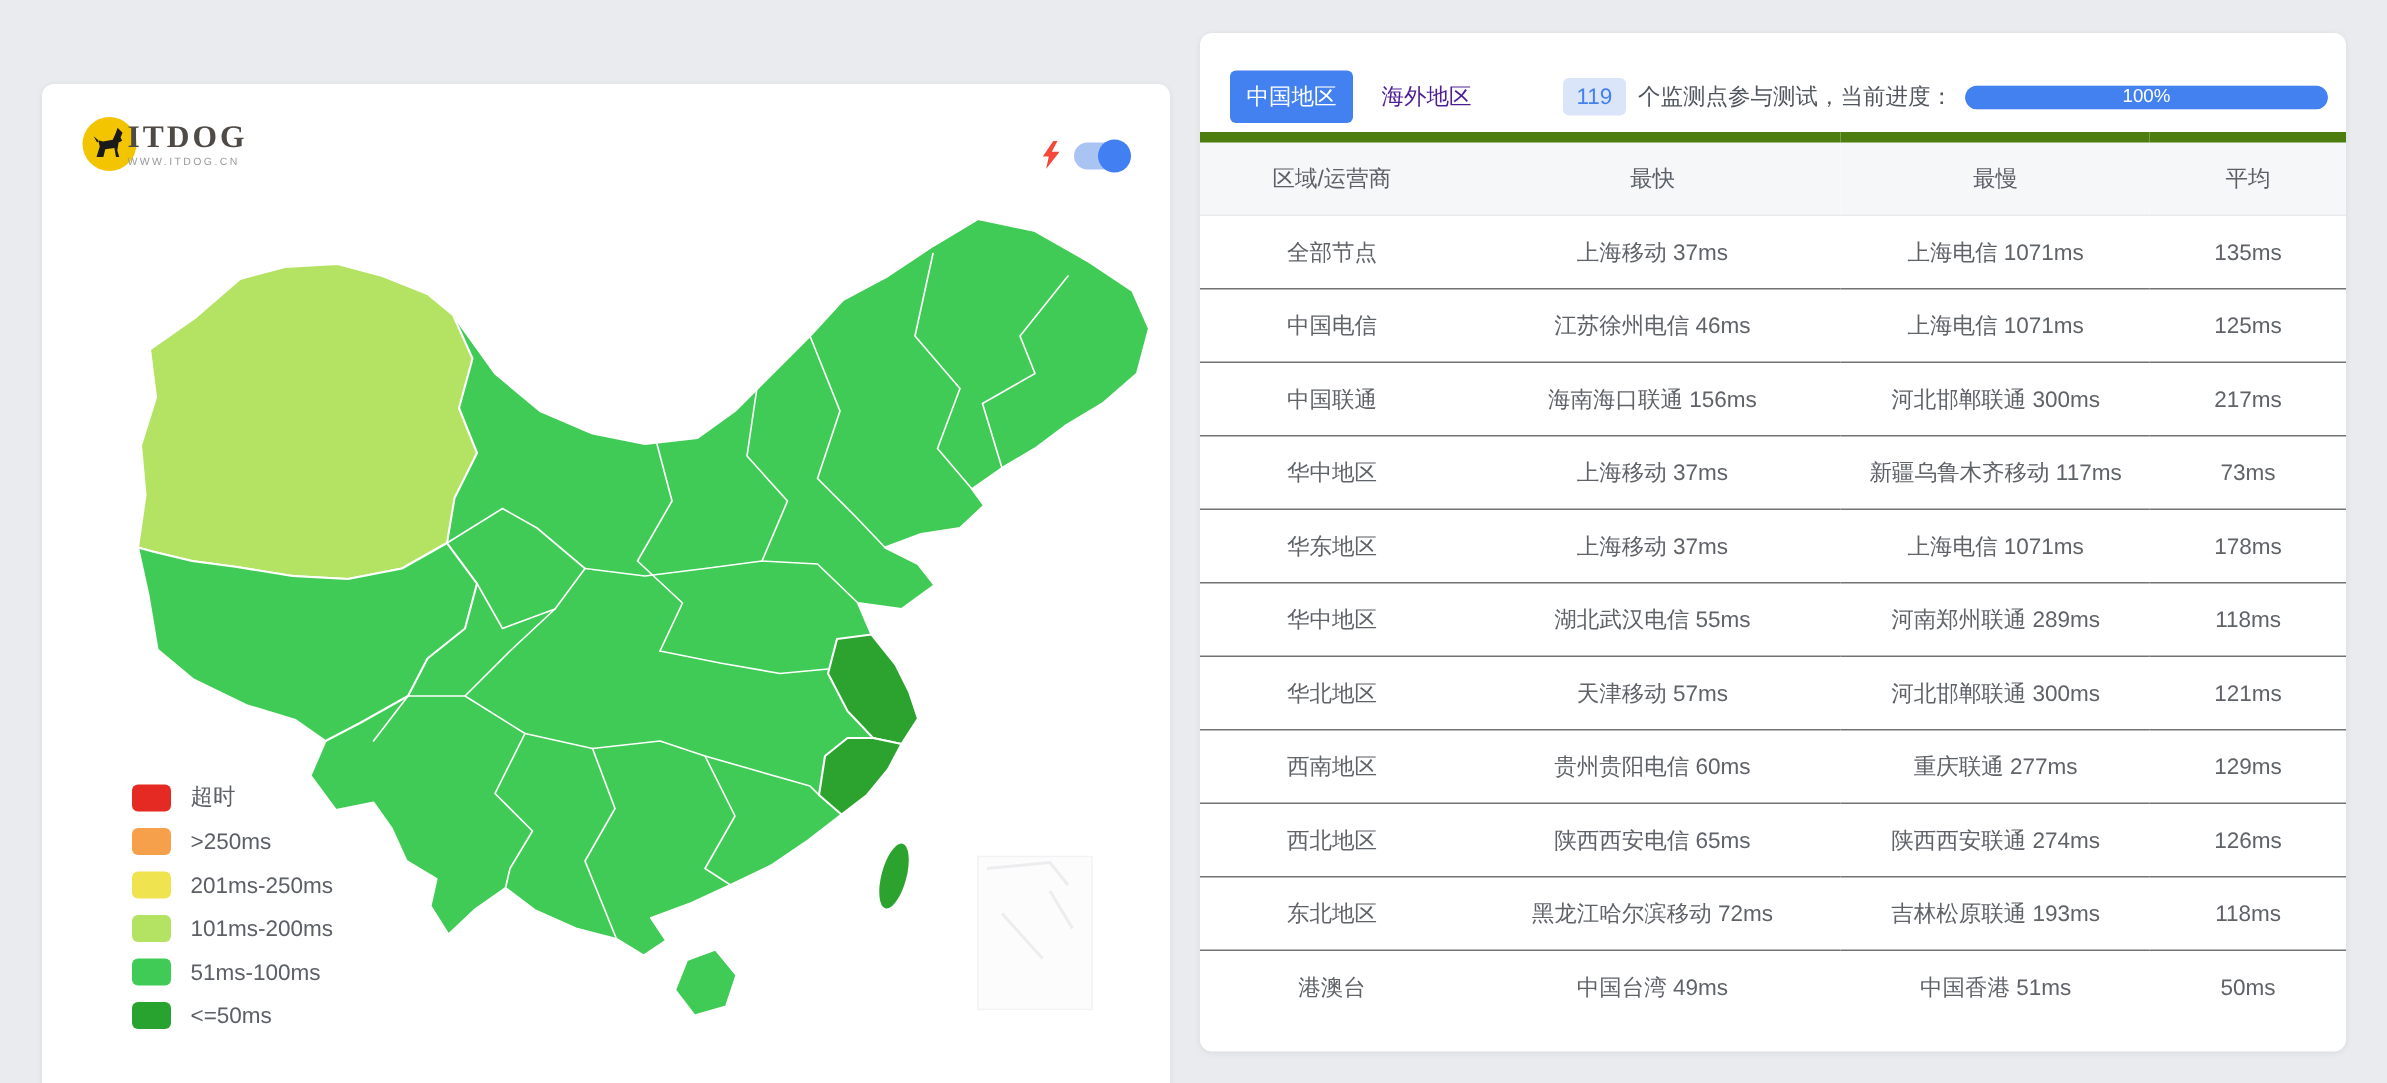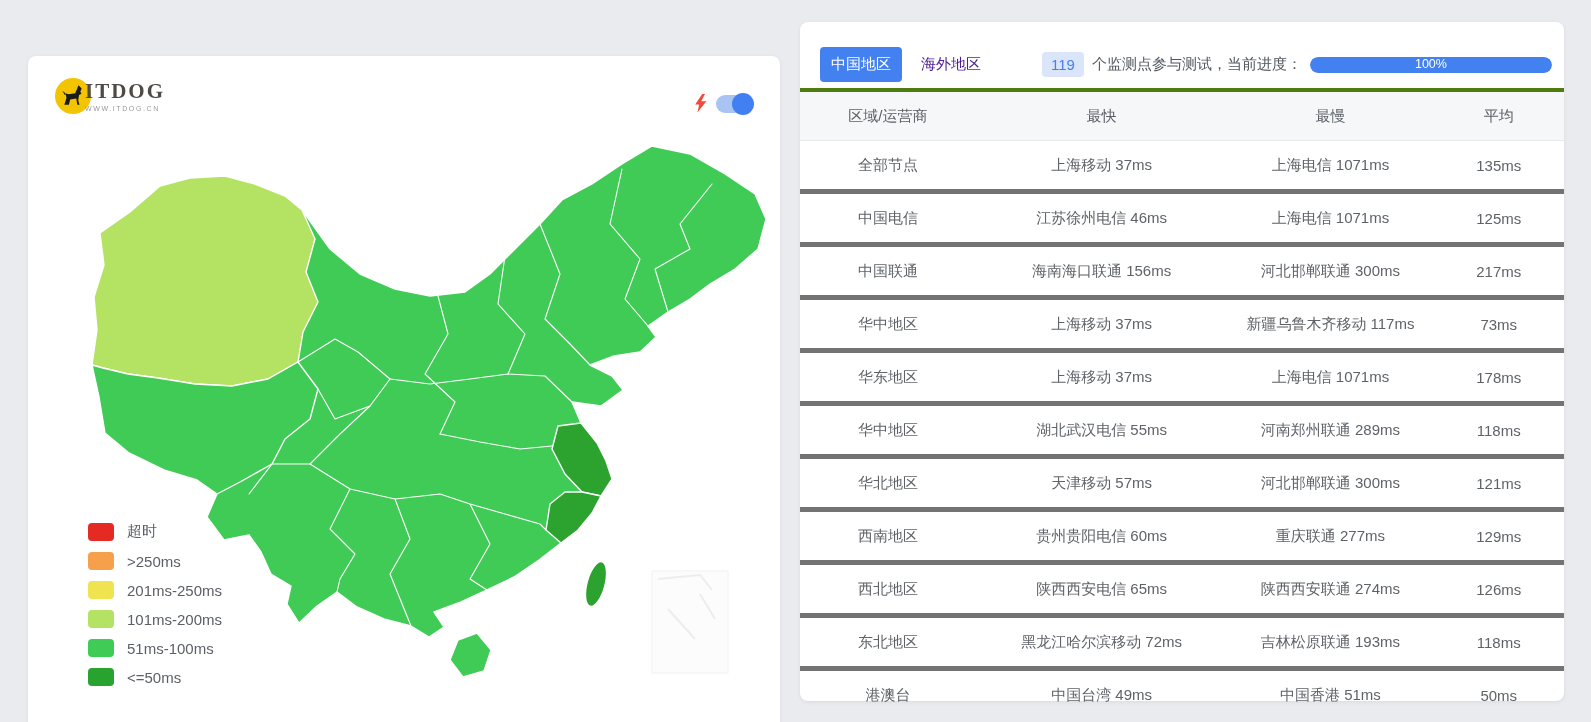--- a/index.html
+++ b/index.html
@@ -36,23 +36,23 @@
   .monitor-stats{display:flex;align-items:center;margin-left:50px;flex:1;}
   .count-badge{background:#dbe5fa;color:#4381f0;font-size:15px;padding:4px 9px;border-radius:4px;}
   .monitor-text{font-size:15px;color:#51565e;margin-left:8px;white-space:nowrap;}
   .progress{flex:1;height:16px;margin-left:8px;border-radius:8px;background:#e9eef8;overflow:hidden;}
   .progress-fill{height:100%;background:#4381f0;border-radius:8px;display:flex;align-items:center;justify-content:center;}
   .progress-fill span{color:#ffffff;font-size:12.5px;line-height:1;}
 
   
   .table-wrap{position:absolute;left:0;top:66px;width:100%;}
   table{width:100%;border-collapse:collapse;table-layout:fixed;}
-  thead th{height:46px;background:#f6f7f9;border-top:4px solid #4d7c0f;border-bottom:1px solid #e8eaec;
+  thead th{height:46px;background:#f6f7f9;border-top:7px solid #4d7c0f;border-bottom:1px solid #e8eaec;
     font-weight:normal;font-size:15px;color:#5b6067;}
-  tbody td{height:46px;border-bottom:5px solid #737373;font-size:15px;color:#5f6368;text-align:center;}
+  tbody td{height:46px;border-bottom:1px solid #737373;font-size:15px;color:#5f6368;text-align:center;}
   tbody tr:last-child td{border-bottom:none;}
   .c0{width:23%;} .c1{width:33%;} .c2{width:27%;} .c3{width:17%;}
 </style>
 </head>
 <body>
 
 <div class="stage">
 
   <div class="card map-card">
 

